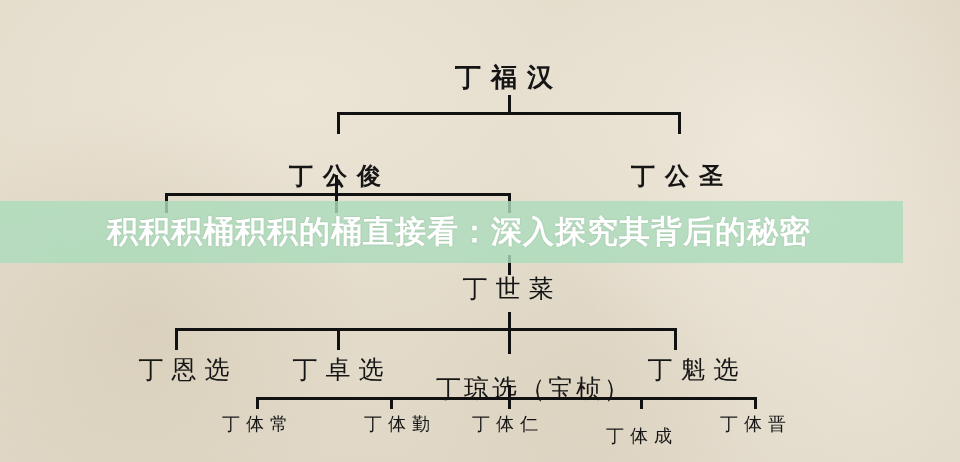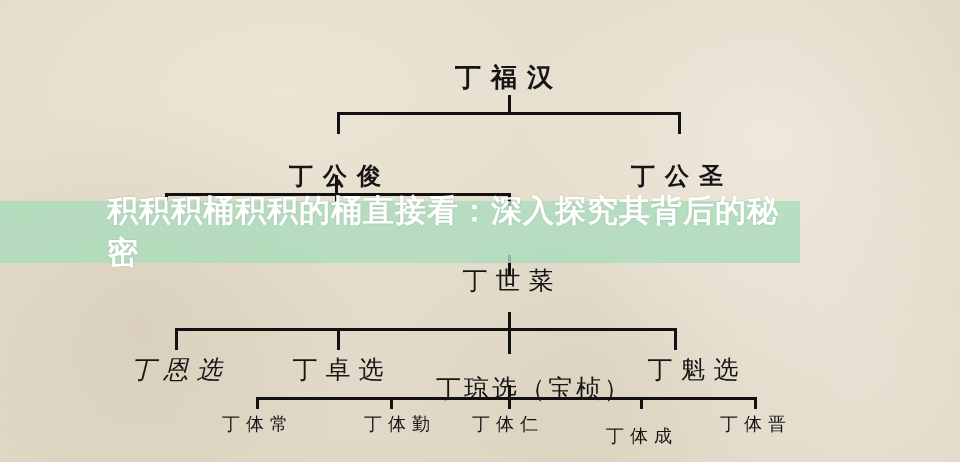--- a/index.html
+++ b/index.html
@@ -19,21 +19,21 @@
   .line { position: absolute; background: #111; }
   .node {
     position: absolute; color: #151515; white-space: nowrap;
     letter-spacing: 8px; transform: translateX(-50%);
   }
   .g1 { font-weight: bold; font-size: 26px; letter-spacing: 10px; }
   .g2 { font-weight: bold; font-size: 24px; letter-spacing: 10px; margin-top: 20px; }
   .g4, .g5 { font-size: 25px; }
   .g6 { font-size: 18px; letter-spacing: 6px; }
   .banner {
-    position: absolute; left: 0; top: 201px; width: 800px; height: 62px;
+    position: absolute; left: 0; top: 201px; width: 903px; height: 62px;
     background: rgba(172, 220, 188, 0.82);
     display: flex; align-items: center;
   }
   .banner-text {
     color: #ffffff; font-weight: bold; font-size: 31px;
     padding-left: 107px; letter-spacing: 1px;
     text-shadow: 0 0 2px rgba(0,0,0,0.15);
   }
 </style>
 </head>
@@ -50,28 +50,28 @@
 <div class="node g2" style="left:340px; top:140px;">丁公俊</div>
 <div class="node g2" style="left:682px; top:140px;">丁公圣</div>
 <div class="line" style="left:335px; top:175px; width:3px; height:20px;"></div>
 <div class="line" style="left:165px; top:193px; width:346px; height:3px;"></div>
 <div class="line" style="left:165px; top:193px; width:3px; height:20px;"></div>
 <div class="line" style="left:335px; top:193px; width:3px; height:20px;"></div>
 <div class="line" style="left:508px; top:193px; width:3px; height:20px;"></div>
 
 <div class="line" style="left:508px; top:255px; width:3px; height:20px;"></div>
 
-<div class="node g4" style="left:512px; top:264px;">丁世菜</div>
+<div class="node g4" style="left:512px; top:272px;">丁世菜</div>
 <div class="line" style="left:508px; top:312px; width:3px; height:42px;"></div>
 <div class="line" style="left:175px; top:328px; width:502px; height:3px;"></div>
 <div class="line" style="left:175px; top:328px; width:3px; height:22px;"></div>
 <div class="line" style="left:337px; top:328px; width:3px; height:22px;"></div>
 <div class="line" style="left:674px; top:328px; width:3px; height:22px;"></div>
 
-<div class="node g5" style="left:180px; top:353px;font-style:italic;">丁恩选</div>
+<div class="node g5" style="left:188px; top:353px;">丁恩选</div>
 <div class="node g5" style="left:342px; top:353px;">丁卓选</div>
 <div class="node g5" style="left:534px; top:372px; letter-spacing:3px;">丁琼选（宝桢）</div>
 <div class="node g5" style="left:697px; top:353px;">丁魁选</div>
 <div class="line" style="left:508px; top:385px; width:3px; height:14px;"></div>
 <div class="line" style="left:256px; top:397px; width:501px; height:3px;"></div>
 <div class="line" style="left:256px; top:397px; width:3px; height:12px;"></div>
 <div class="line" style="left:390px; top:397px; width:3px; height:12px;"></div>
 <div class="line" style="left:508px; top:389px; width:3px; height:20px;"></div>
 <div class="line" style="left:640px; top:397px; width:3px; height:12px;"></div>
 <div class="line" style="left:754px; top:397px; width:3px; height:12px;"></div>

